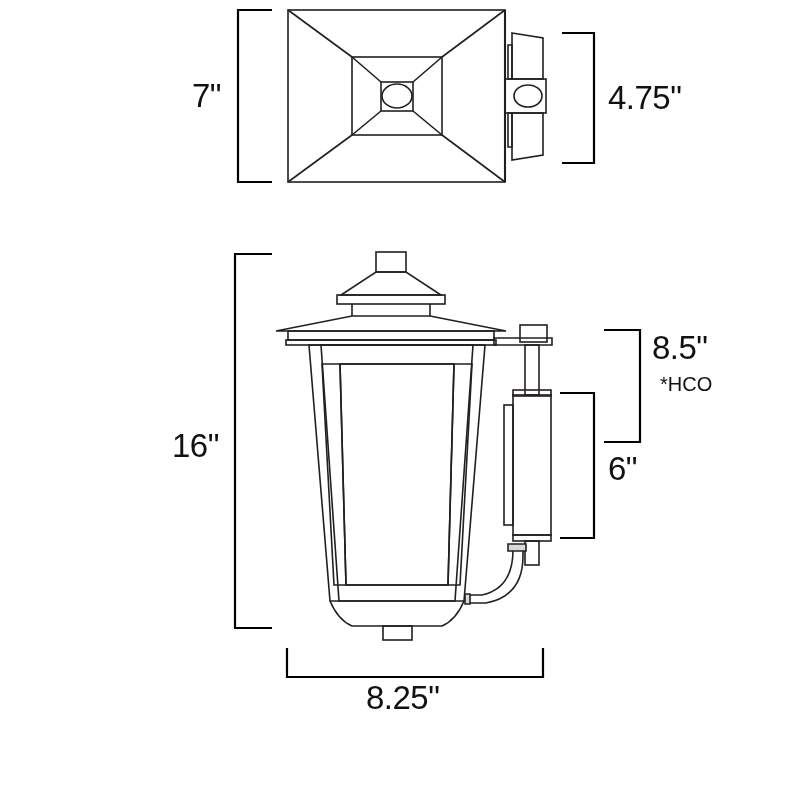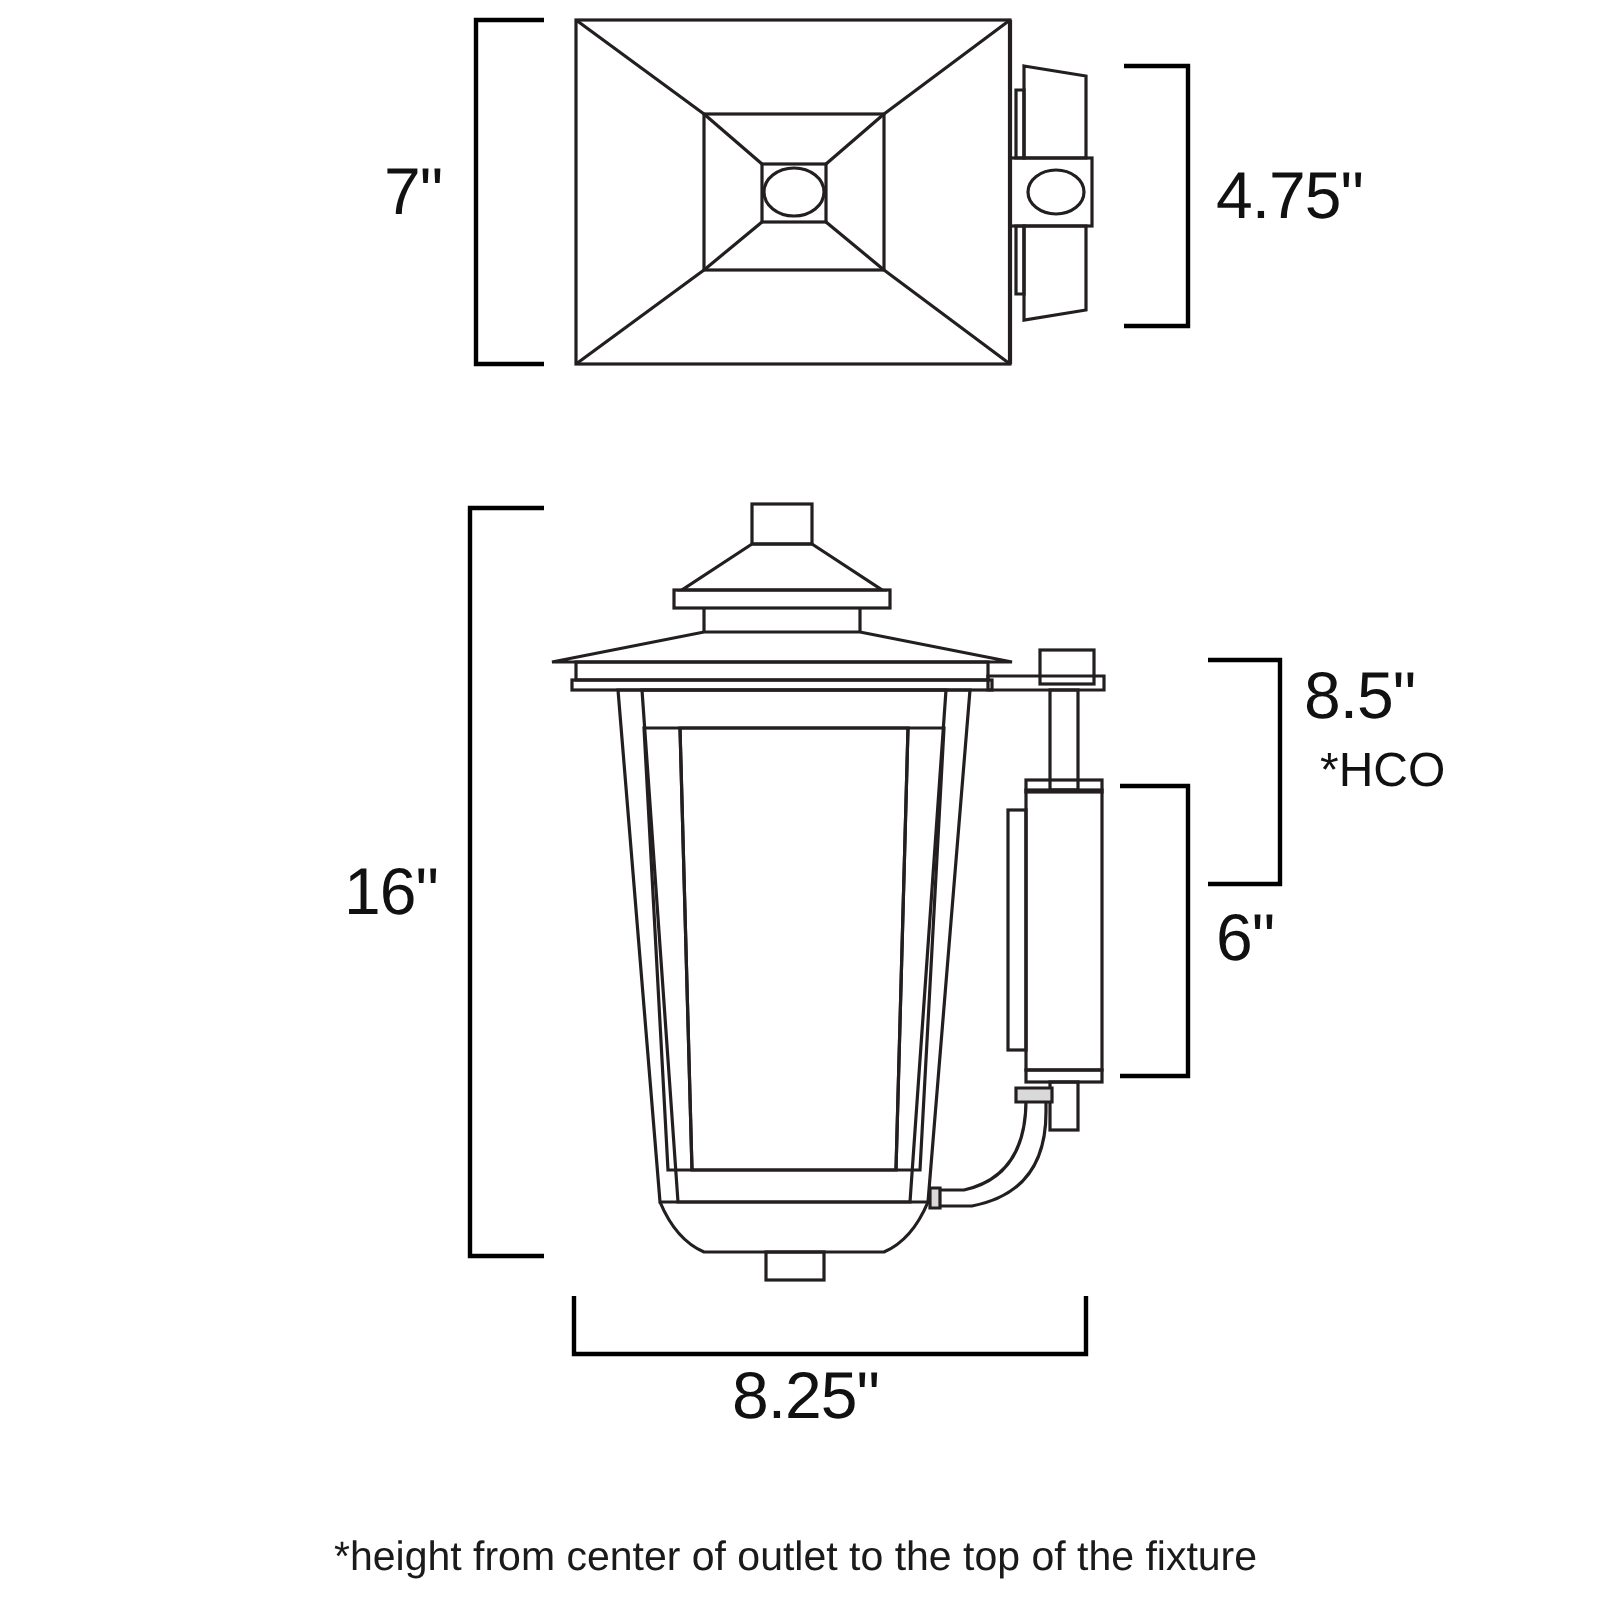--- a/index.html
+++ b/index.html
@@ -32,21 +32,21 @@
     font-family: "Liberation Sans", sans-serif;
     color: #111111;
     white-space: nowrap;
     line-height: 1;
   }
   .dim-big {
     font-size: 33px;
     letter-spacing: -0.5px;
   }
   .dim-note {
-    font-size: 24px;
+    font-size: 20px;
   }
   .footnote {
     position: absolute;
     font-size: 20.5px;
     color: #1a1a1a;
     white-space: nowrap;
     line-height: 1;
   }
 </style>
 </head>
@@ -174,15 +174,14 @@
   <div class="dim-label dim-big" style="left:172px; top:429px;">16"</div>
 
   <div class="dim-label dim-big" style="left:652px; top:331px;">8.5"</div>
 
   <div class="dim-label dim-note" style="left:660px; top:374px;">*HCO</div>
 
   <div class="dim-label dim-big" style="left:608px; top:452px;">6"</div>
 
   <div class="dim-label dim-big" style="left:366px; top:681px;">8.25"</div>
 
-  <div class="footnote" style="left:167px; top:769px;">*height from center of outlet to the top of the fixture</div>
 
 </div>
 
 </body></html>

